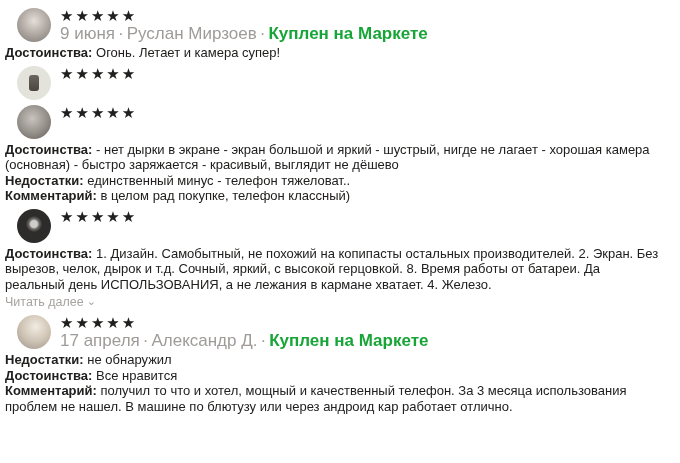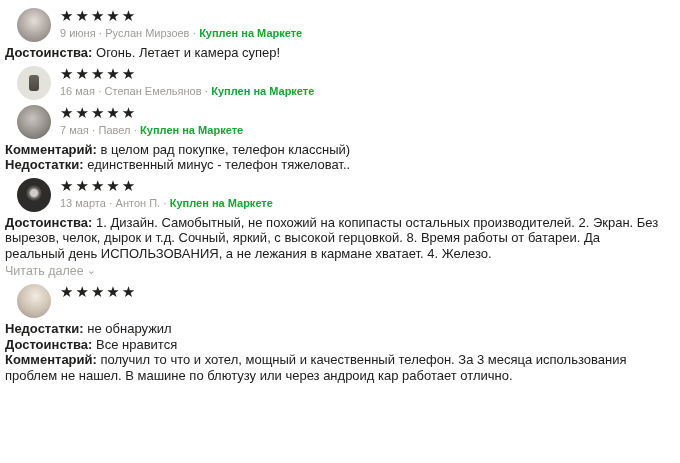--- a/index.html
+++ b/index.html
@@ -43,21 +43,21 @@
   .av5 { background: radial-gradient(circle at 55% 35%, #f1ebe2 0%, #cfc4b4 50%, #9a9088 100%); }
   .head-right { padding-top: 1px; }
   .stars {
     font-size: 15px;
     line-height: 14px;
     letter-spacing: 2px;
     color: #21201f;
   }
   .meta {
     margin-top: 3px;
-    font-size: 11px;
+    font-size: 17px;
     line-height: 15px;
     color: #9e9b98;
   }
   .meta .sep { margin: 0 3px; color: #9e9b98; }
   .badge {
     color: #18a537;
     font-weight: 700;
     cursor: pointer;
   }
   .body { max-width: 655px; }
@@ -97,67 +97,62 @@
     <div class="body">
       <p><b>Достоинства:</b> <span>Огонь. Летает и камера супер!</span></p>
     </div>
   </article>
 
   <article class="review">
     <div class="head">
       <div class="avatar av2"></div>
       <div class="head-right">
         <div class="stars">★★★★★</div>
-        <div class="meta">
-          <span>16 мая</span><span class="sep">·</span><span>Степан Емельянов</span><span class="sep">·</span><span class="badge">Куплен на Маркете</span>
-        </div>
       </div>
     </div>
   </article>
 
   <article class="review">
     <div class="head">
       <div class="avatar av3"></div>
       <div class="head-right">
         <div class="stars">★★★★★</div>
-        <div class="meta">
-          <span>7 мая</span><span class="sep">·</span><span>Павел</span><span class="sep">·</span><span class="badge">Куплен на Маркете</span>
-        </div>
       </div>
     </div>
     <div class="body">
+      <p><b>Достоинства:</b> <span>- нет дырки в экране - экран большой и яркий - шустрый, нигде не лагает - хорошая камера (основная) - быстро заряжается - красивый, выглядит не дёшево</span></p>
+      <p><b>Недостатки:</b> <span>единственный минус - телефон тяжеловат..</span></p>
       <p><b>Комментарий:</b> <span>в целом рад покупке, телефон классный)</span></p>
-      <p><b>Недостатки:</b> <span>единственный минус - телефон тяжеловат..</span></p>
     </div>
   </article>
 
   <article class="review">
     <div class="head">
       <div class="avatar av4"></div>
       <div class="head-right">
         <div class="stars">★★★★★</div>
-        <div class="meta">
-          <span>13 марта</span><span class="sep">·</span><span>Антон П.</span><span class="sep">·</span><span class="badge">Куплен на Маркете</span>
-        </div>
       </div>
     </div>
     <div class="body">
       <p><b>Достоинства:</b> <span>1. Дизайн. Самобытный, не похожий на копипасты остальных производителей. 2. Экран. Без вырезов, челок, дырок и т.д. Сочный, яркий, с высокой герцовкой. 8. Время работы от батареи. Да реальный день ИСПОЛЬЗОВАНИЯ, а не лежания в кармане хватает. 4. Железо.</span></p>
       <div class="read-more">
         <span>Читать далее</span>
           <span class="chev">⌄</span>
       </div>
     </div>
   </article>
 
   <article class="review">
     <div class="head">
       <div class="avatar av5"></div>
       <div class="head-right">
         <div class="stars">★★★★★</div>
+        <div class="meta">
+          <span>17 апреля</span><span class="sep">·</span><span>Александр Д.</span><span class="sep">·</span><span class="badge">Куплен на Маркете</span>
+        </div>
       </div>
     </div>
     <div class="body">
       <p><b>Недостатки:</b> <span>не обнаружил</span></p>
       <p><b>Достоинства:</b> <span>Все нравится</span></p>
       <p><b>Комментарий:</b> <span>получил то что и хотел, мощный и качественный телефон. За 3 месяца использования проблем не нашел. В машине по блютузу или через андроид кар работает отлично.</span></p>
     </div>
   </article>
 
 </div>

